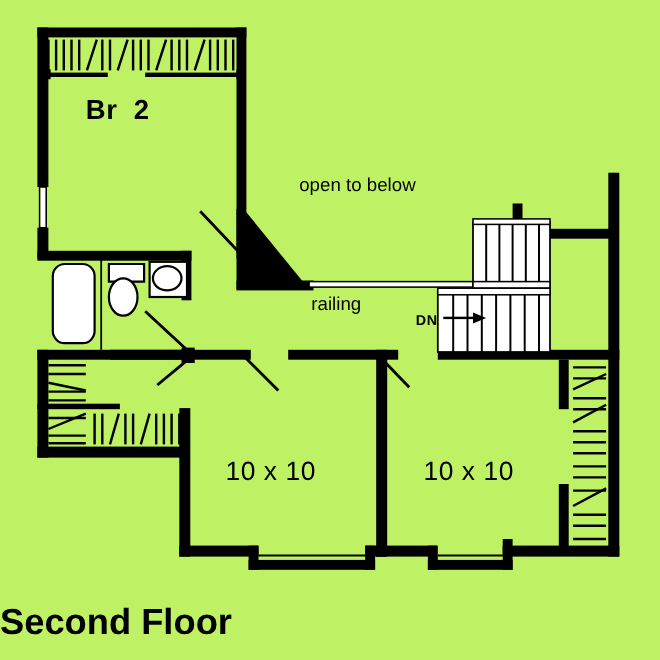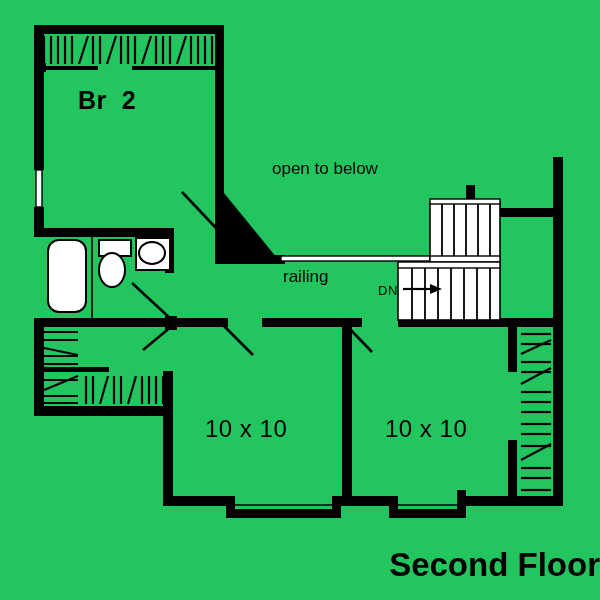--- a/index.html
+++ b/index.html
@@ -10,21 +10,21 @@
   body {
     width: 600px;
     height: 600px;
     font-family: "Liberation Sans", sans-serif;
     overflow: hidden;
   }
   #plan-root {
     position: relative;
     width: 600px;
     height: 600px;
-    background: #22c55e;
+    background: #bef264;
   }
   #floorplan-svg {
     position: absolute;
     left: 0;
     top: 0;
     width: 600px;
     height: 600px;
   }
   .lbl {
     position: absolute;
@@ -41,29 +41,29 @@
     font-size: 24px;
     font-weight: normal;
     letter-spacing: 0.5px;
   }
   .note {
     font-size: 17px;
     font-weight: normal;
   }
   .note-small {
     font-size: 13px;
-    font-weight: normal;
+    font-weight: bold;
     letter-spacing: 0.5px;
   }
   .plan-title {
     position: absolute;
     left: 0;
     top: 546px;
     width: 600px;
-    text-align: right;
+    text-align: left;
     font-size: 33px;
     font-weight: bold;
     color: #000000;
     letter-spacing: 0px;
   }
 </style>
 </head>
 <body>
 
 <div id="plan-root">

